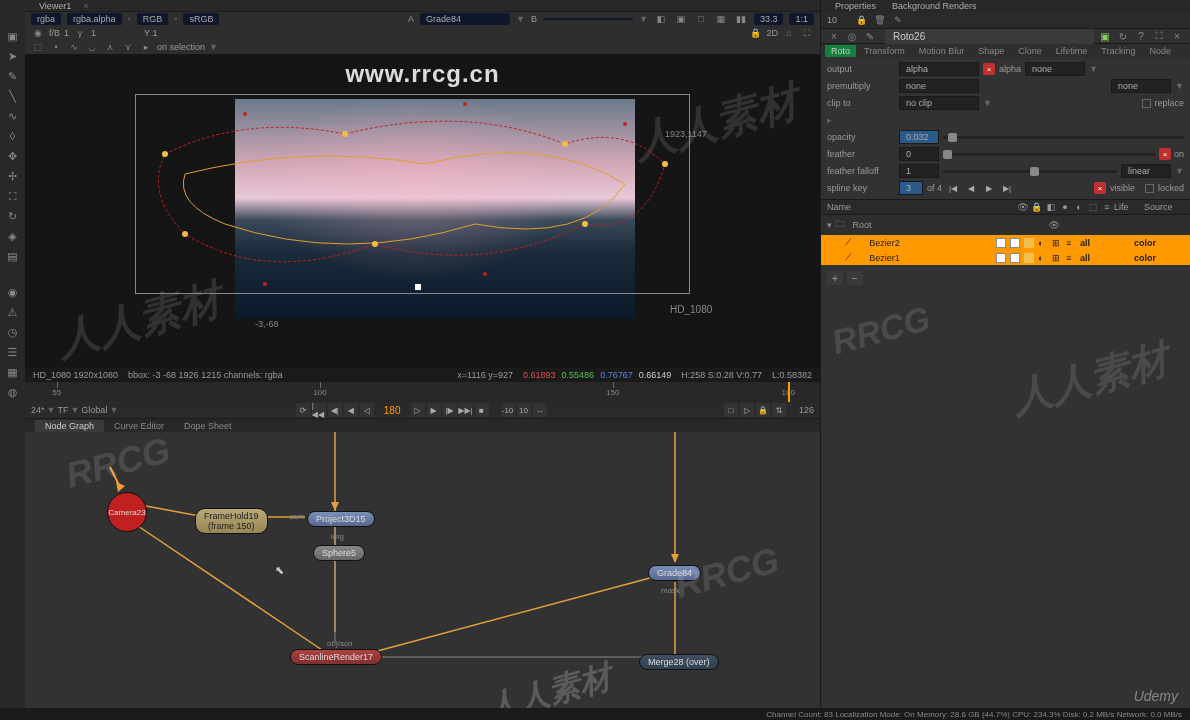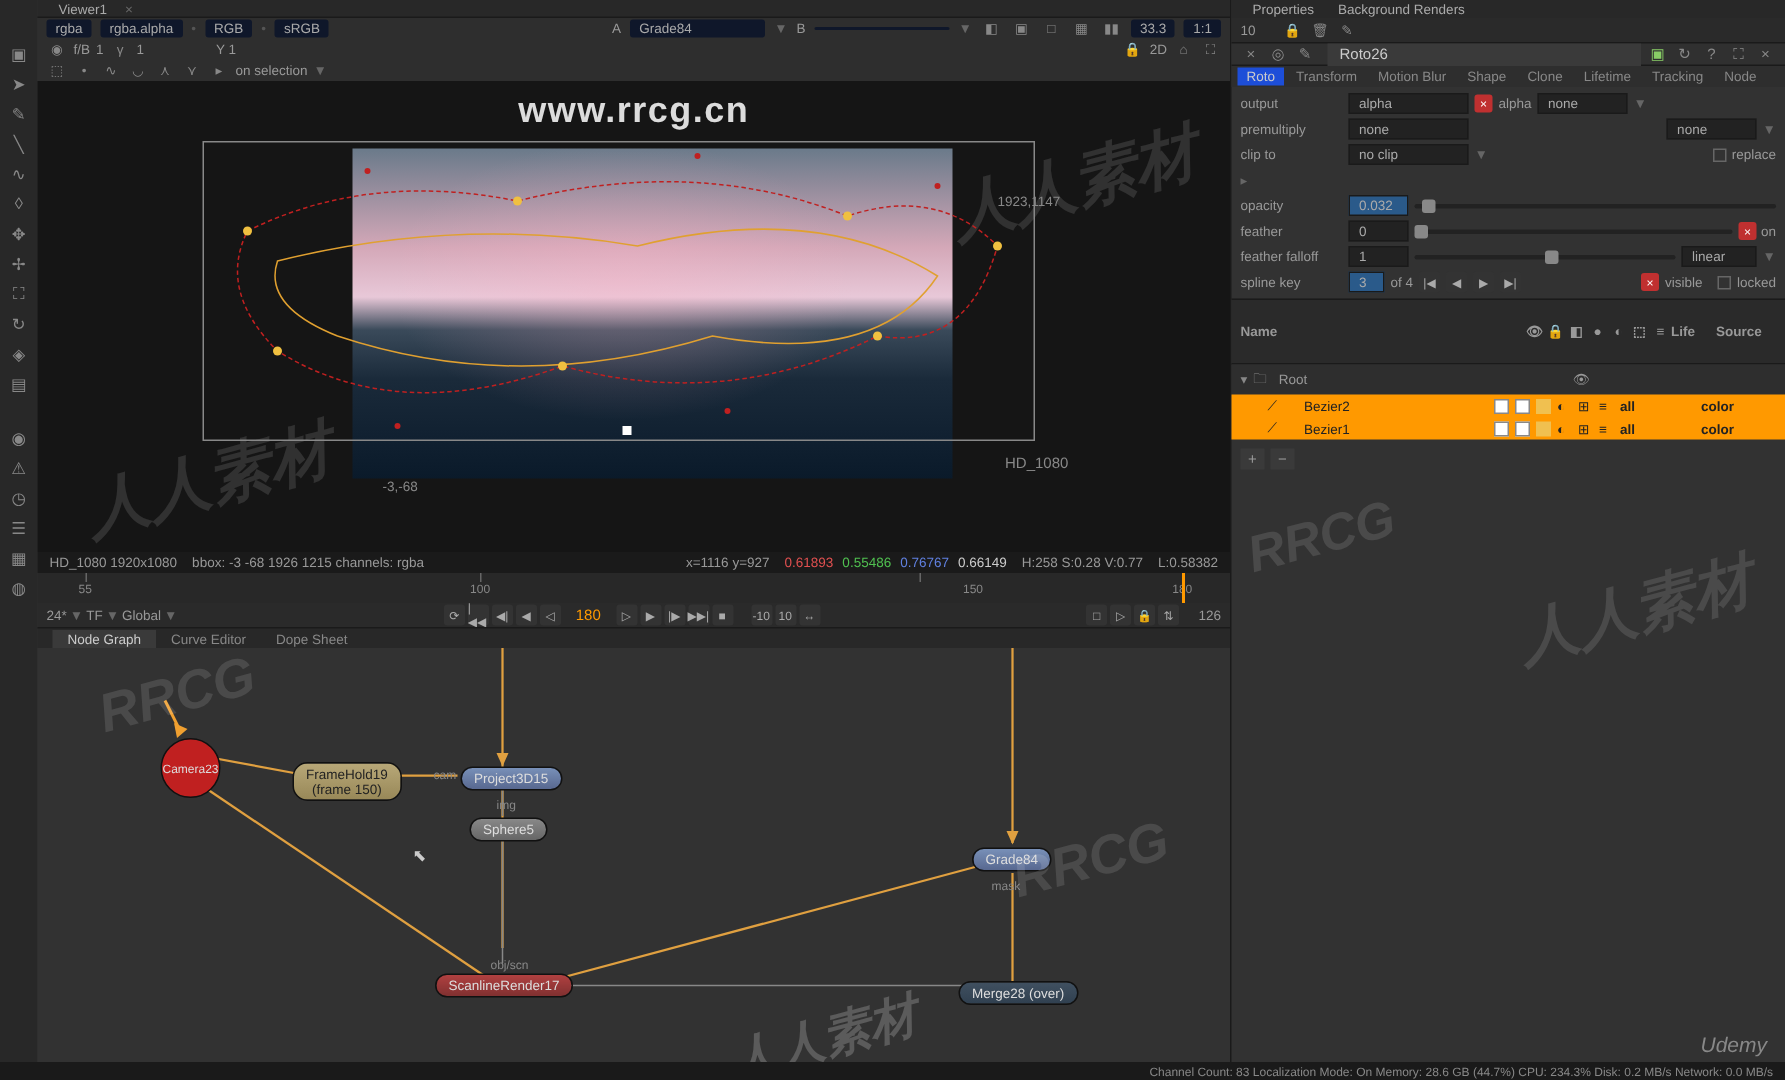--- a/index.html
+++ b/index.html
@@ -66,31 +66,31 @@
 .node-mini { position:absolute; font-size:8px; color:#888; }
 
 
 .prop-header { height: 12px; background: #282828; display: flex; align-items: center; padding: 0 6px; font-size: 9px; }
 .prop-header .hdtab { padding:1px 8px; color:#aaa; }
 .prop-topbar { height: 16px; background:#2a2a2a; display:flex; align-items:center; padding:0 6px; gap:4px; font-size:9px; }
 .prop-node-header { height:16px; background:#303030; display:flex; align-items:center; padding:0 6px; gap:4px; border-top:1px solid #1a1a1a; border-bottom:1px solid #1a1a1a; }
 .prop-node-name { background:#3a3a3a; padding:2px 8px; color:#ccc; flex:1; margin-left:4px; font-size:10px; }
 .prop-tabs { height:14px; background:#2e2e2e; display:flex; align-items:center; gap:2px; padding:0 4px; font-size:9px; }
 .prop-tab { padding:1px 6px; color:#888; cursor:pointer; }
-.prop-tab.active { color:#ccc; background:#1d4ed8; }
+.prop-tab.active { color:#ccc; background:#15803d; }
 .prop-body { padding: 4px 6px; display:flex; flex-direction:column; gap:3px; }
 .prop-row { display:flex; align-items:center; gap:4px; font-size:9px; min-height:14px; }
 .prop-label { width:68px; color:#999; }
 .prop-field { background:#222; padding:1px 6px; color:#aaa; min-width:50px; border:1px solid #1a1a1a; }
 .slider-track { flex:1; height:3px; background:#222; position:relative; border-radius:2px; }
 .slider-thumb { position:absolute; top:-3px; width:9px; height:9px; background:#888; border-radius:2px; }
 .x-icon { display:inline-flex; width:12px;height:12px; background:#c03030; color:#fff; align-items:center; justify-content:center; font-size:8px; border-radius:2px; }
 
 
-.layers-header { display:flex; padding:16px 6px; background:#2a2a2a; font-size:9px; border-top:1px solid #1a1a1a; border-bottom:1px solid #1a1a1a;font-weight:bold; }
+.layers-header { display:flex; padding:2px 6px; background:#2a2a2a; font-size:9px; border-top:1px solid #1a1a1a; border-bottom:1px solid #1a1a1a; }
 .layers-header .col { flex:1; } .layers-header .iconcol { width:14px; text-align:center; }
 .layers-list { font-size:9px; }
 .layer-row { display:flex; align-items:center; padding:2px 6px; gap:4px; }
 .layer-row.root { background:#2e2e2e; }
 .layer-row.sel { background:#f90; color:#222; }
 .layer-row .layer-name { flex:1; padding-left:14px; }
 .layer-row .layer-check { width:10px;height:10px; background:#fff; border:1px solid #888; }
 .layer-row.sel .mini { width:10px;height:10px; display:inline-block; }
 .layer-row .layer-tail { width:50px; text-align:left;font-weight:bold; }
 .layers-bottom { padding:6px; display:flex; gap:4px; }
@@ -226,21 +226,21 @@
       <span class="seg">H:258 S:0.28 V:0.77</span>
       <span class="seg">L:0.58382</span>
     </div>
 
     <div class="timeline" id="timeline-ruler">
         <div class="tick" style="left: 4%;"></div>
         <div class="tick-label" style="left: 4%;">55</div>
         <div class="tick" style="left: 37.12%;"></div>
         <div class="tick-label" style="left: 37.12%;">100</div>
         <div class="tick" style="left: 73.92%;"></div>
-        <div class="tick-label" style="left: 73.92%; margin-left: 36px;">150</div>
+        <div class="tick-label" style="left: 73.92%;">150</div>
         <div class="tick" style="left: 96%;"></div>
         <div class="tick-label" style="left: 96%;">180</div>
         <div class="playhead" style="left: 96%;"></div>
       </div>
     <div class="play-controls">
       <span class="field">24*</span>
       <span style="color:#666">▼</span>
       <span class="field">TF</span>
       <span style="color:#666">▼</span>
       <span class="field">Global</span>

